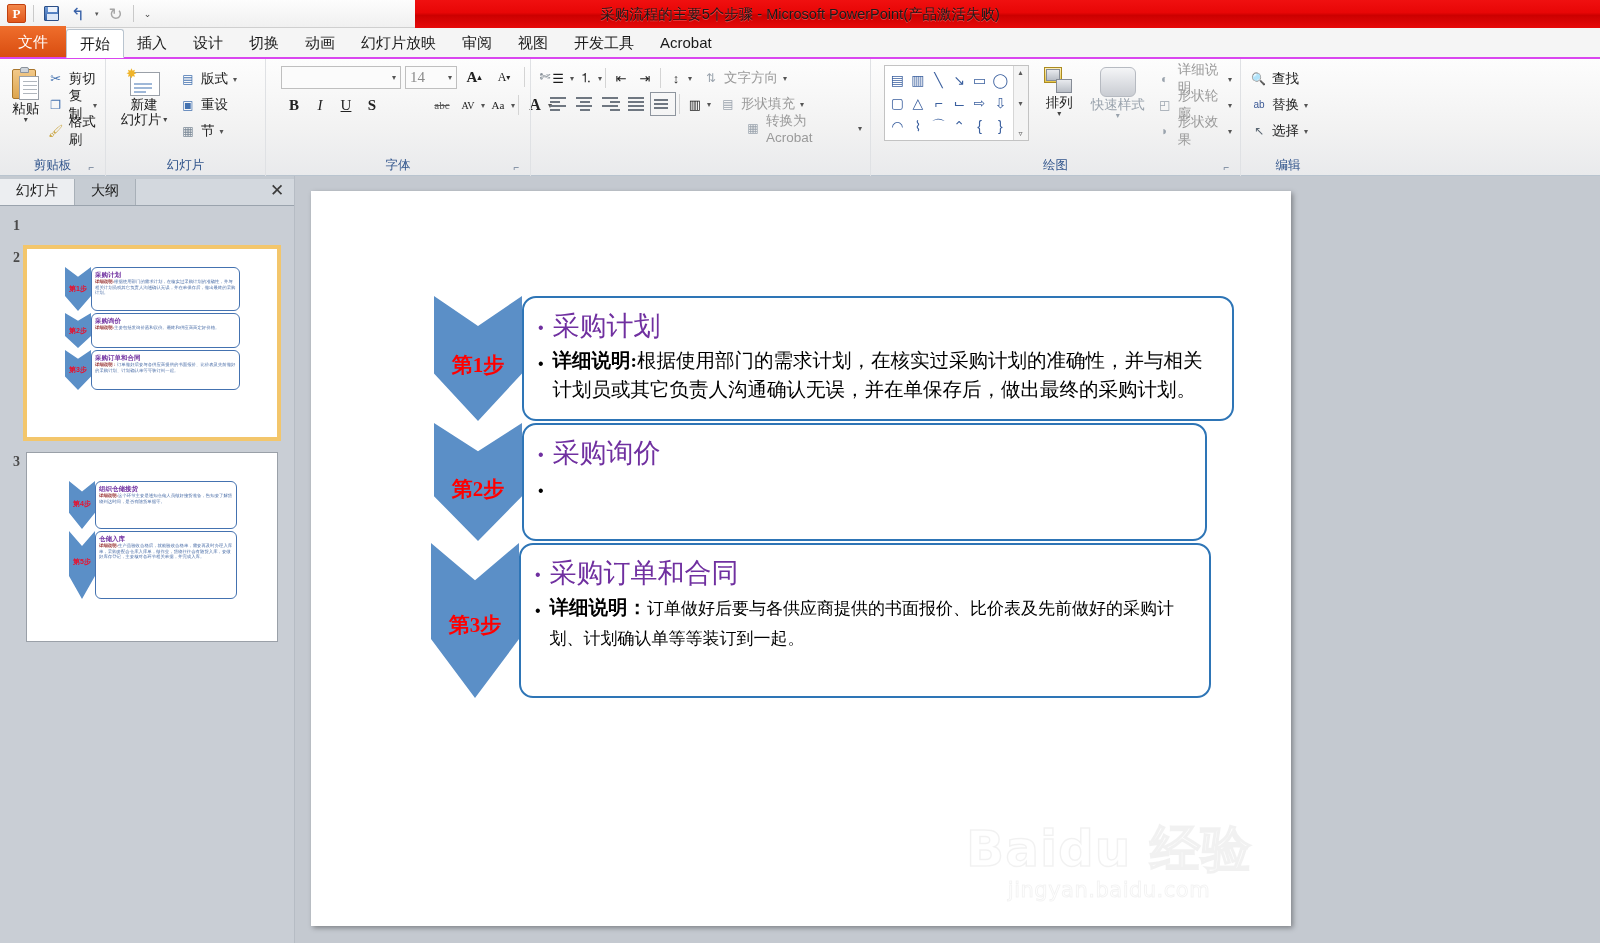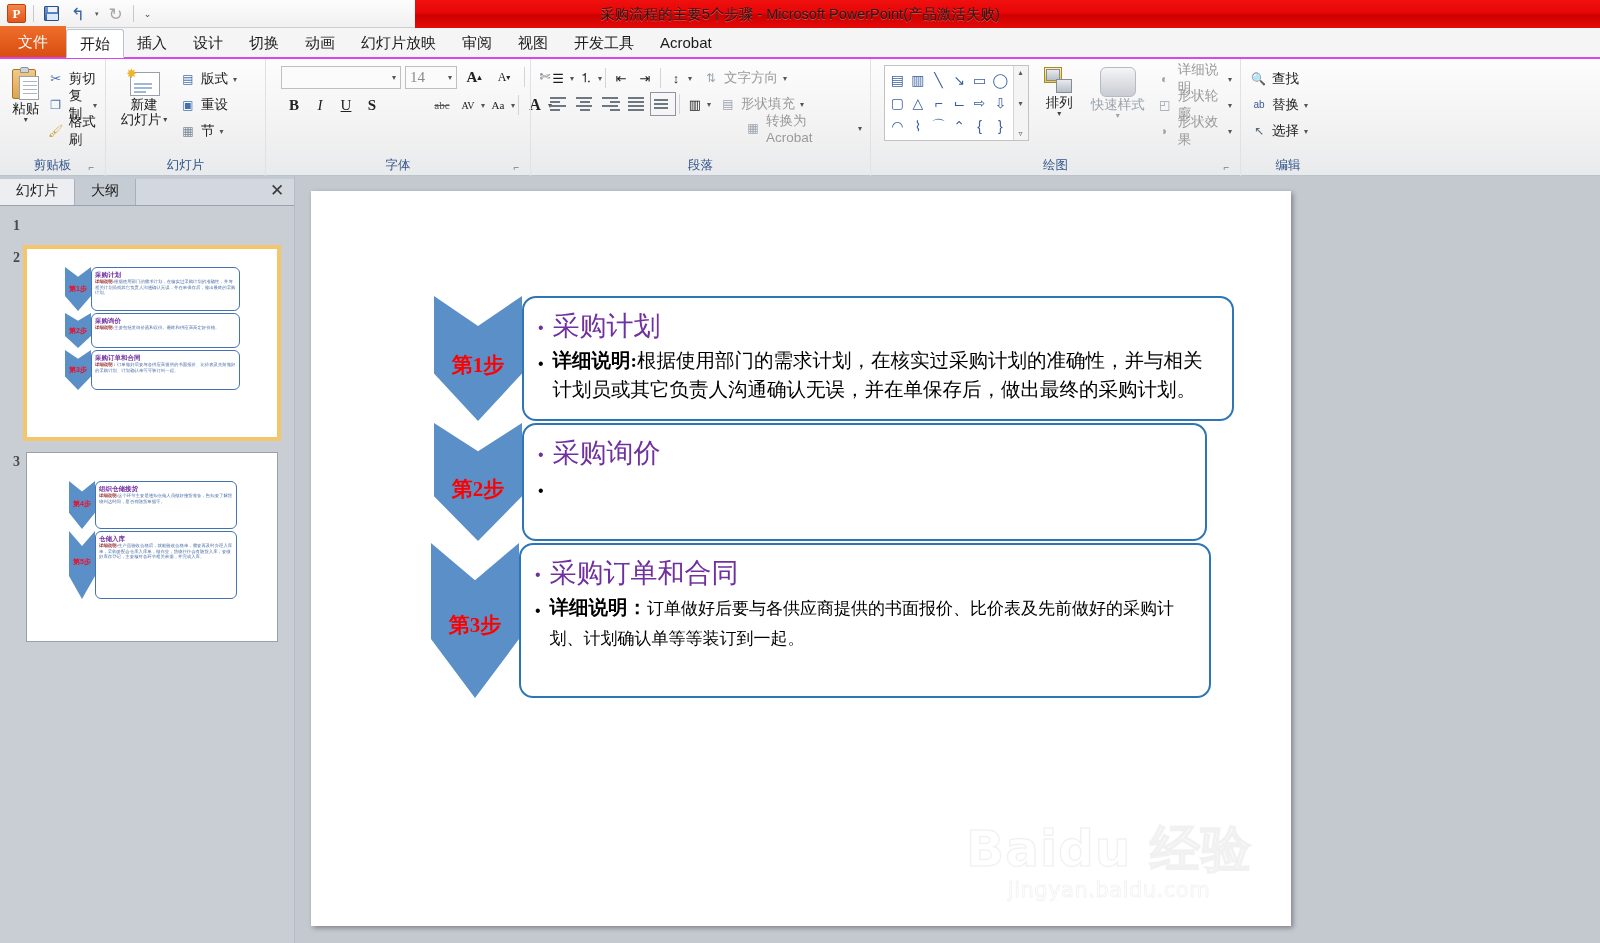--- a/index.html
+++ b/index.html
@@ -413,23 +413,20 @@
           </div>
         </div>
         <div style="display:flex;align-items:center;height:22px;padding-left:196px">
           <div class="smallrow">
             <span class="mini-ico" style="color:#9aa3ad;font-size:12px;line-height:16px;text-align:center">▦</span>
             <span class="lbl dim">转换为 Acrobat</span>
             <span class="arw">▾</span>
           </div>
         </div>
       </div>
-      <div class="rg-title">
-        <span>段落</span>
-      </div>
     </div>
 
     <div class="rgroup" style="width:370px">
       <div class="rg-body" style="padding-left:8px;gap:8px">
         <div class="shapegal">
           <div class="shapes">
             <div>▤</div>
             <div>▥</div>
             <div>╲</div>
             <div>↘</div>

